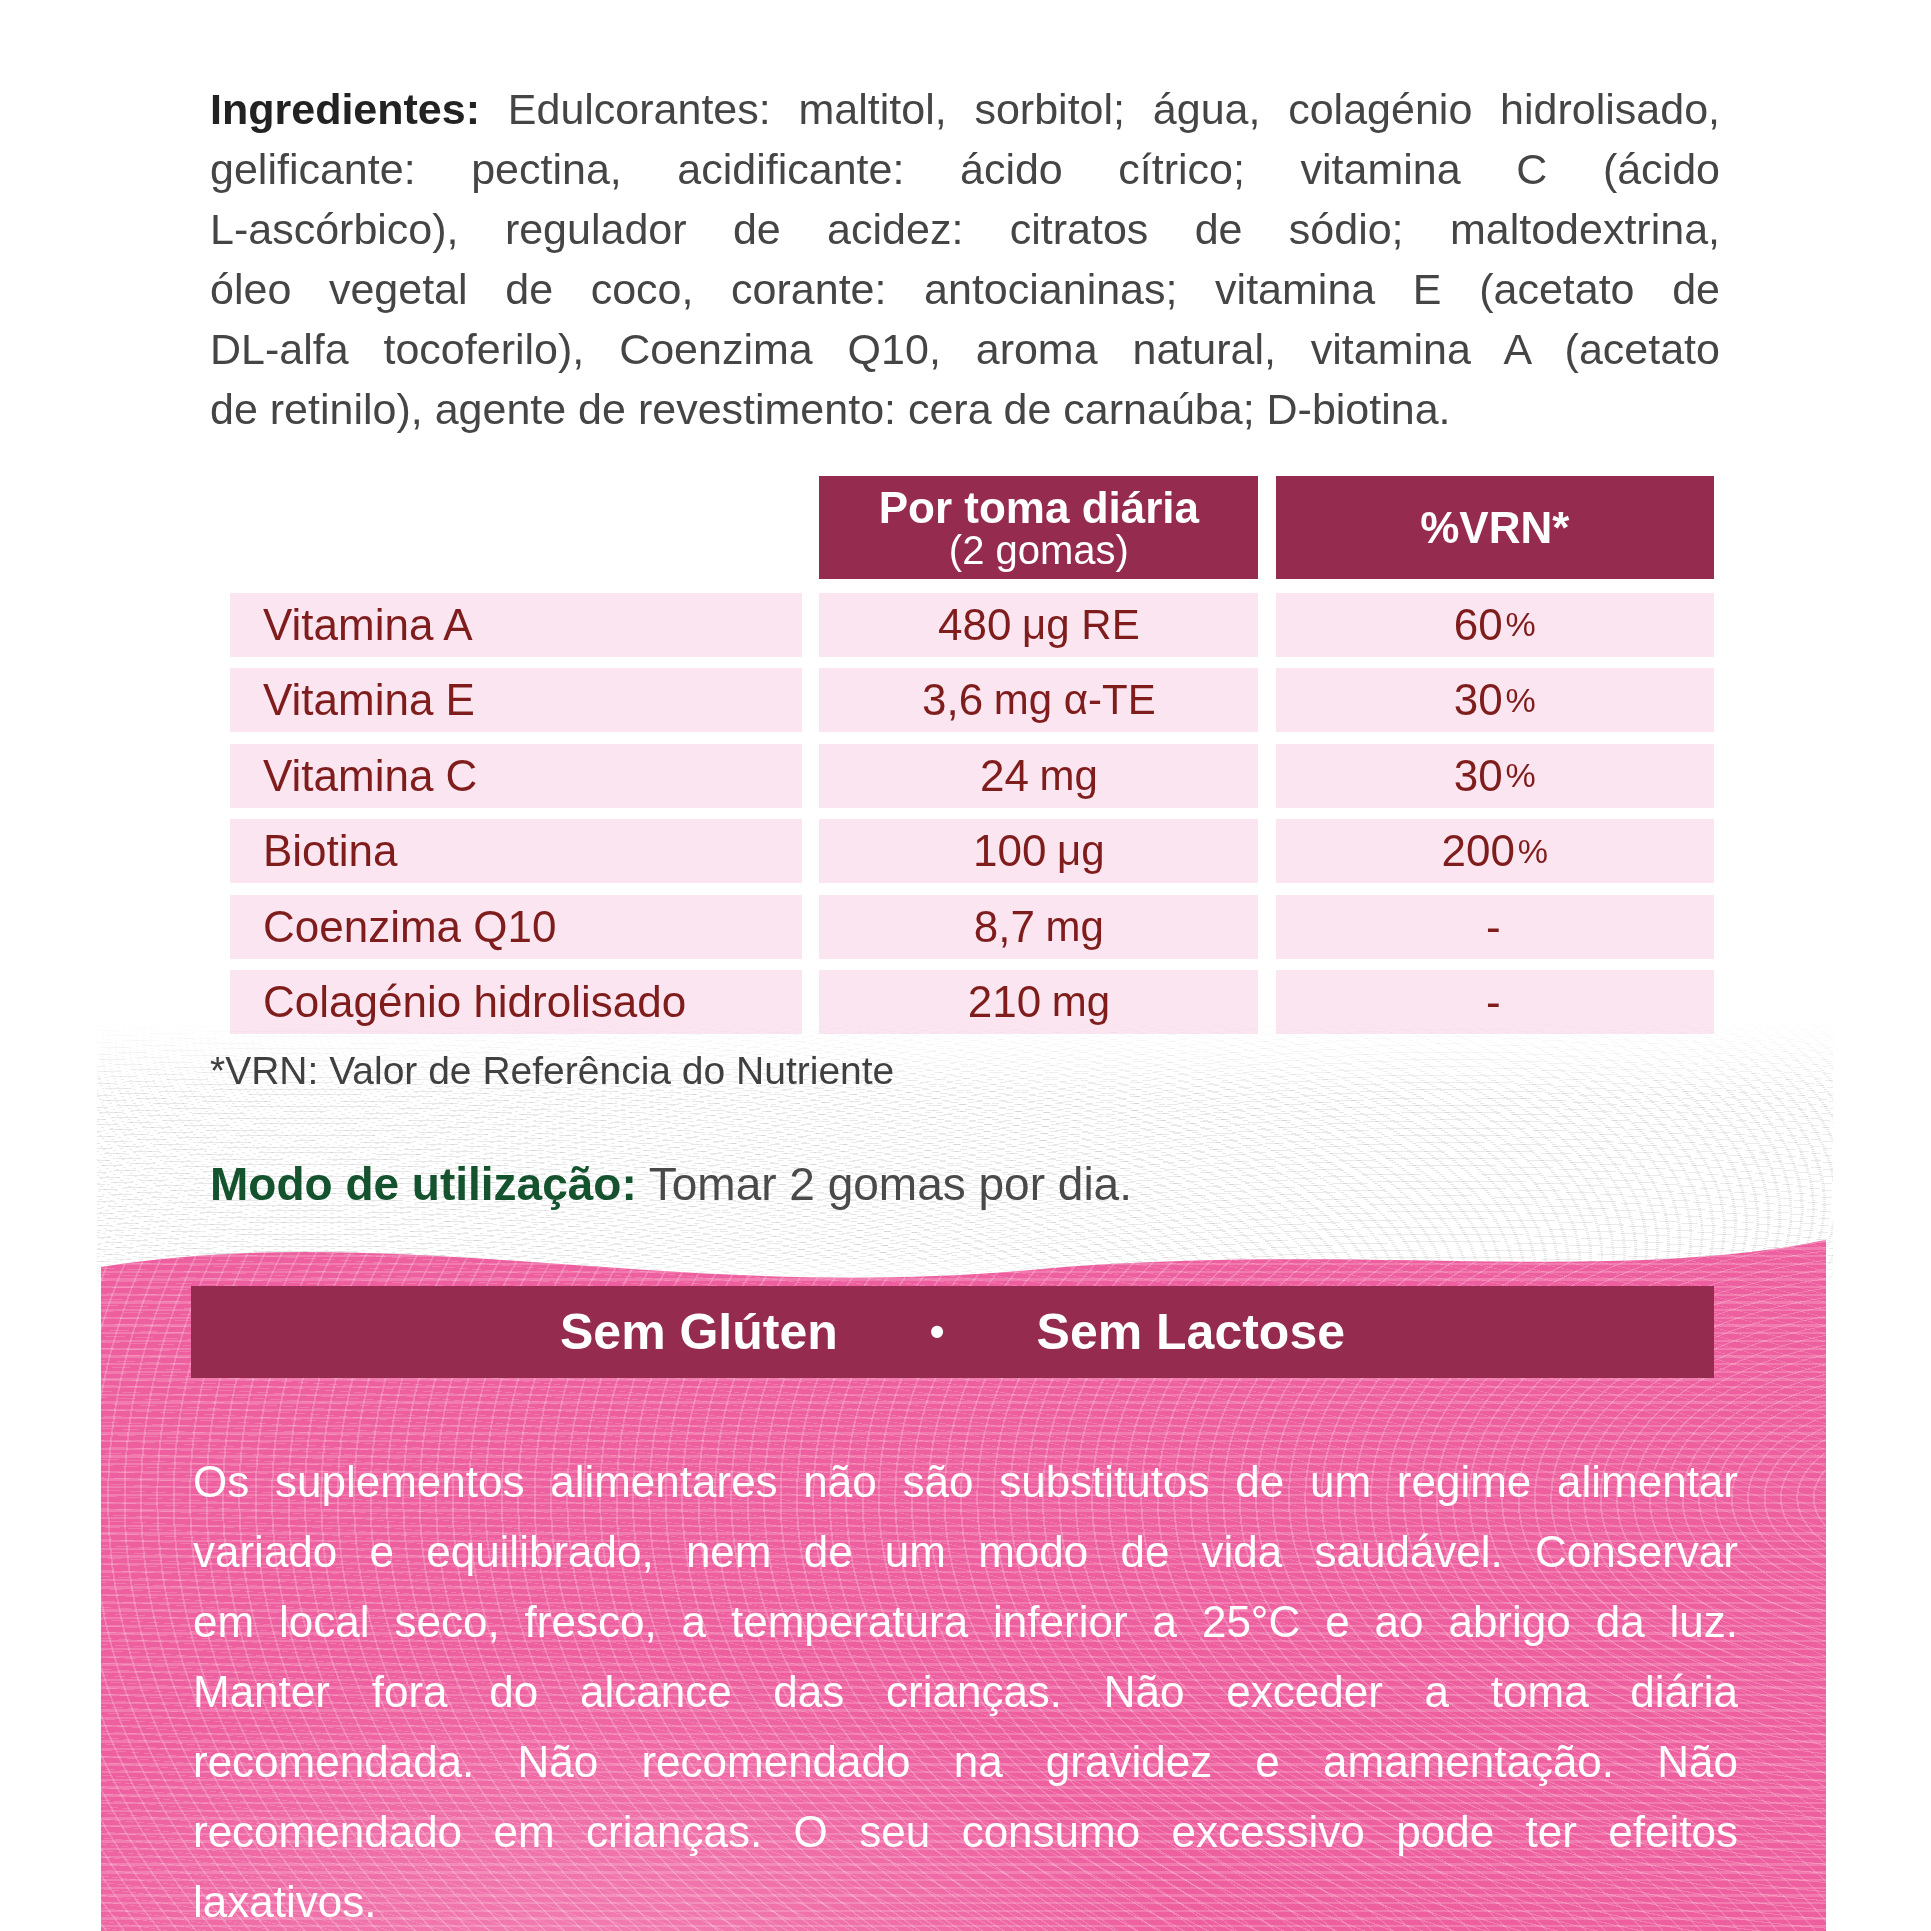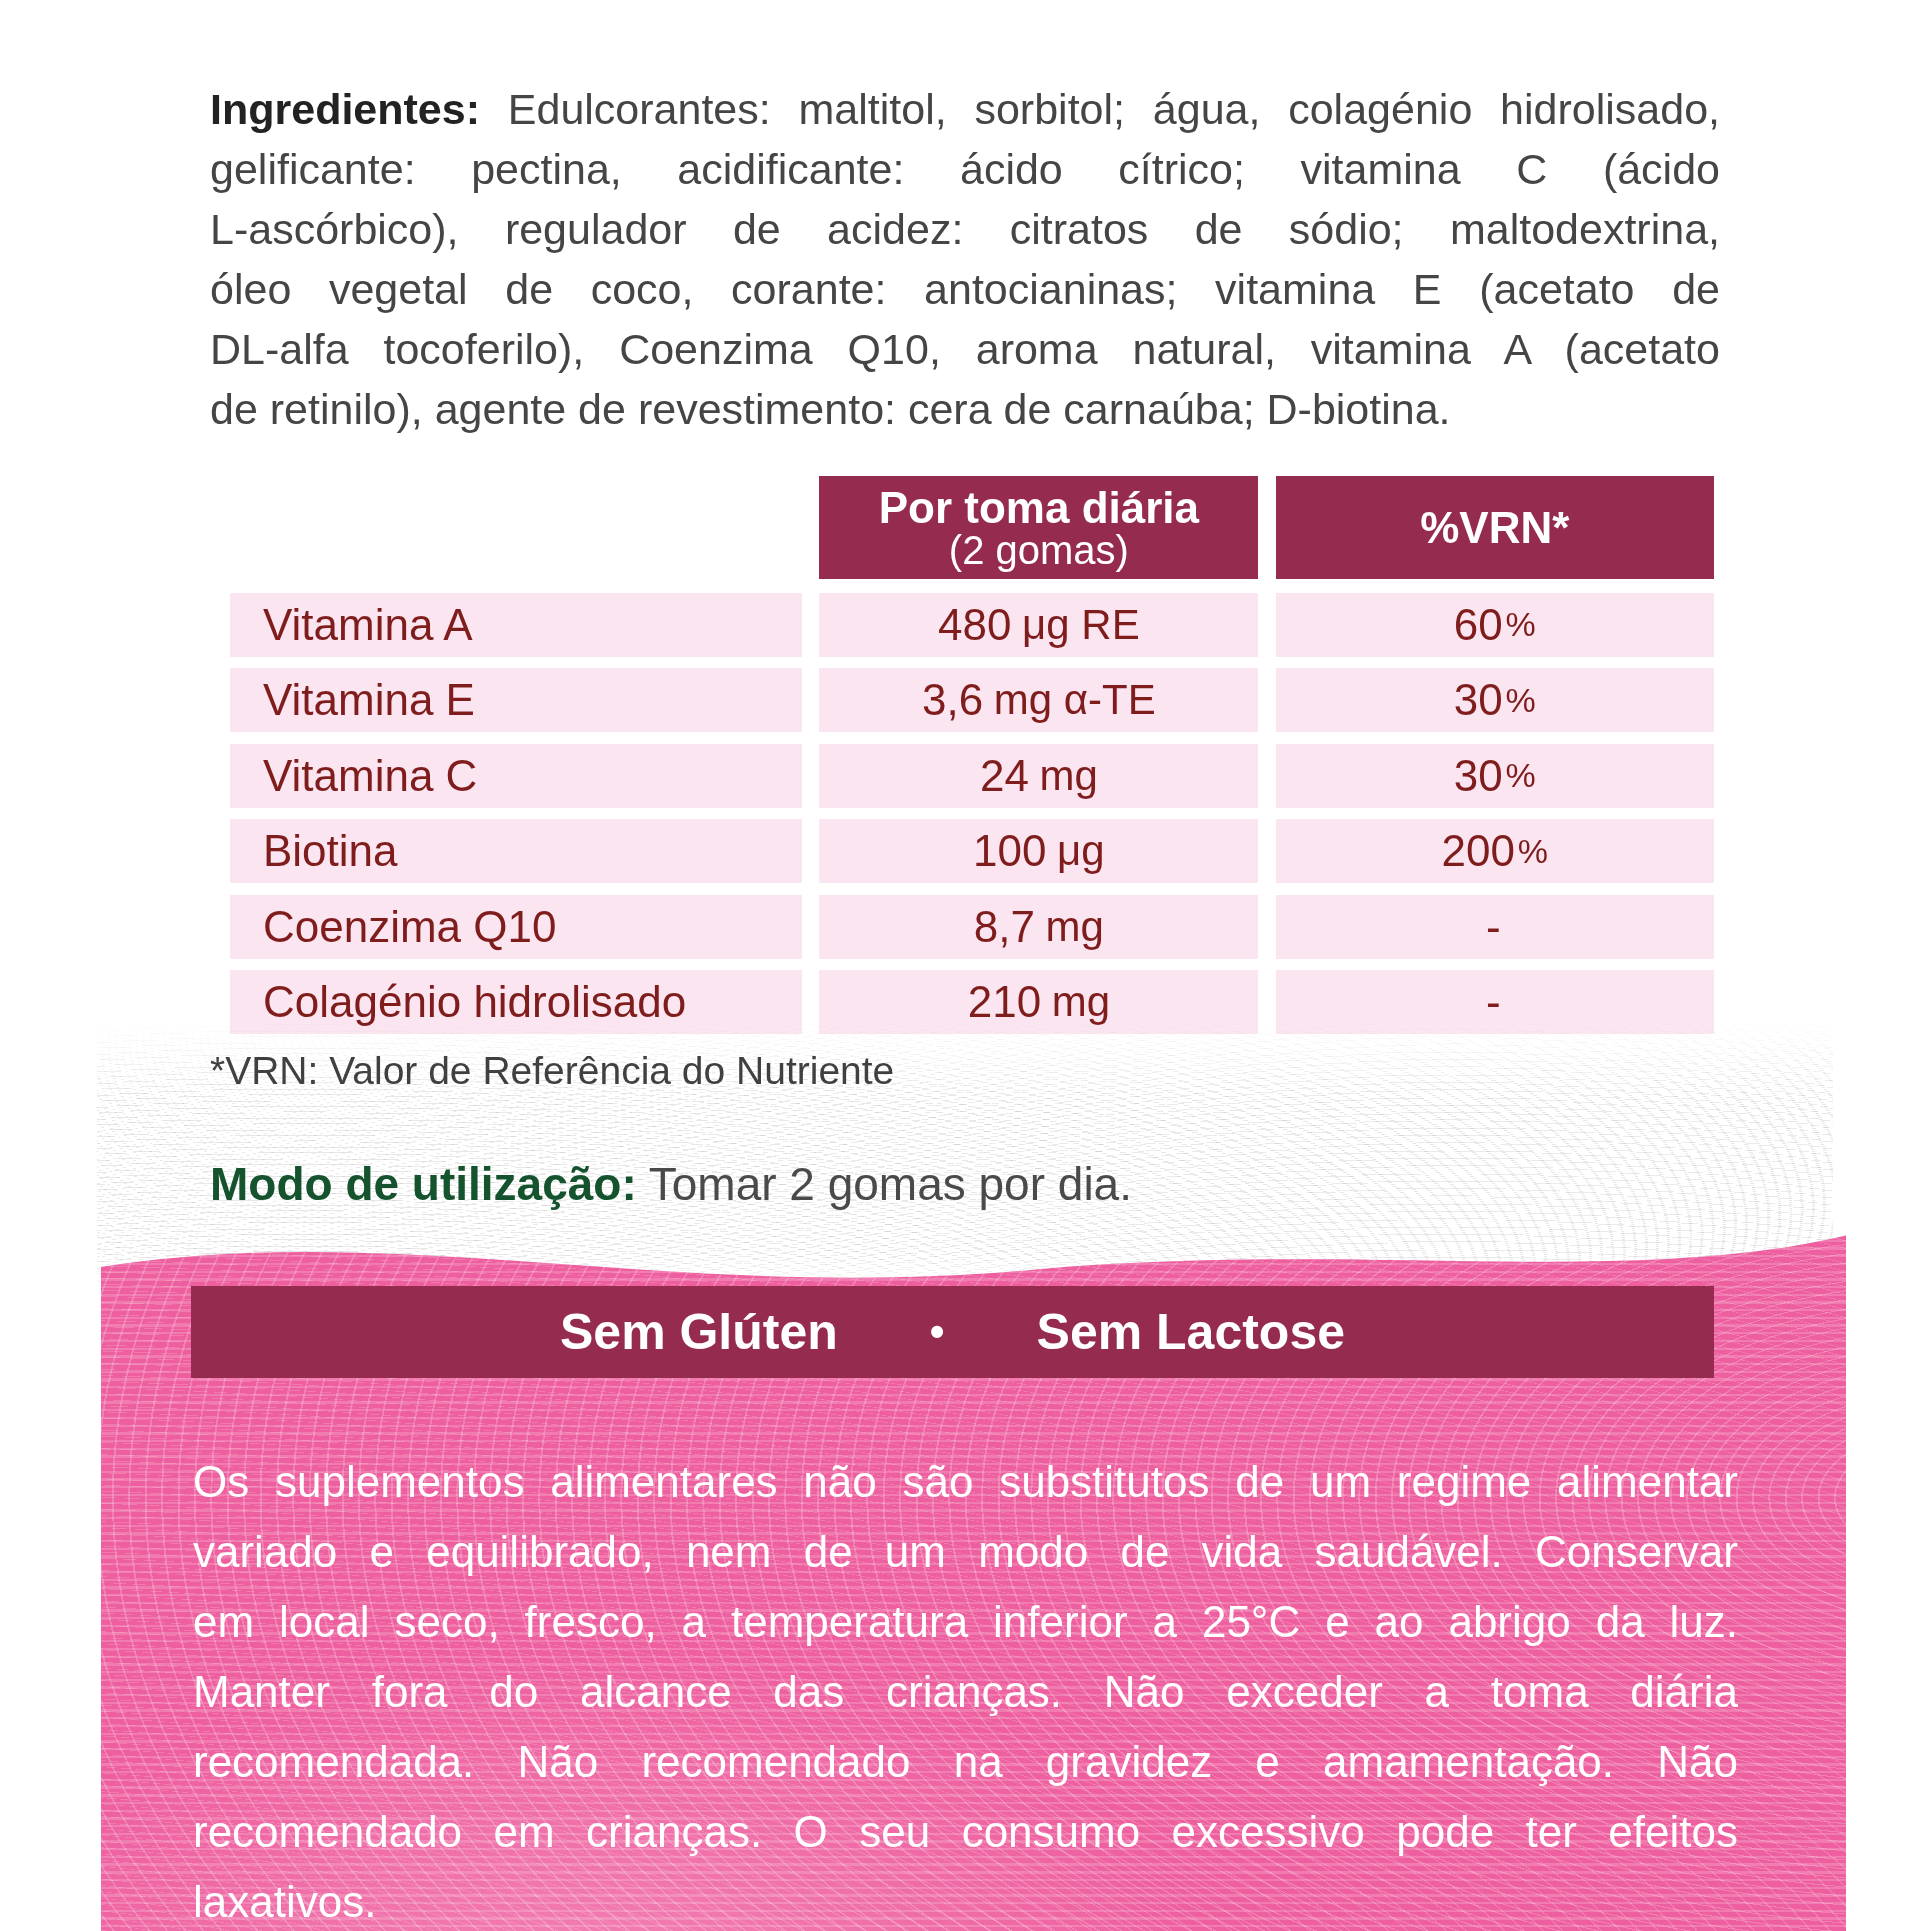--- a/index.html
+++ b/index.html
@@ -54,21 +54,20 @@
   
   .pink{
     position:absolute;left:101px;top:1209px;width:1725px;height:722px;z-index:2;
     background-color:#EE5F9F;
     background-image:
       radial-gradient(55% 75% at 28% 110%, rgba(255,255,255,0.22) 0%, rgba(255,255,255,0) 65%),
       repeating-radial-gradient(95% 125% at 106% 40%, rgba(255,255,255,0.20) 0 1.9px, rgba(255,255,255,0) 1.9px 16.4px),
       repeating-radial-gradient(150% 120% at -12% 125%, rgba(255,255,255,0.16) 0 1.9px, rgba(255,255,255,0) 1.9px 18.3px),
       repeating-linear-gradient(180deg, rgba(255,255,255,0.18) 0 2.3px, rgba(255,255,255,0) 2.3px 7.7px);
     clip-path:path("M 0 58 C 300 10 580 95 940 60 C 1280 30 1560 85 1787 15 L 1787 748 L 0 748 Z");
-    padding-left:20px;
   }
   .claims{
     position:absolute;left:90px;top:77px;width:1523px;height:92px;background:#962B50;
     display:flex;align-items:center;justify-content:center;gap:92px;
     color:#ffffff;font-weight:bold;font-size:50px;
   }
   .claims .dot{font-size:42px;font-weight:bold;}
   .warning{
     position:absolute;left:92px;top:238px;width:1545px;
     color:#ffffff;font-size:44px;line-height:70px;

